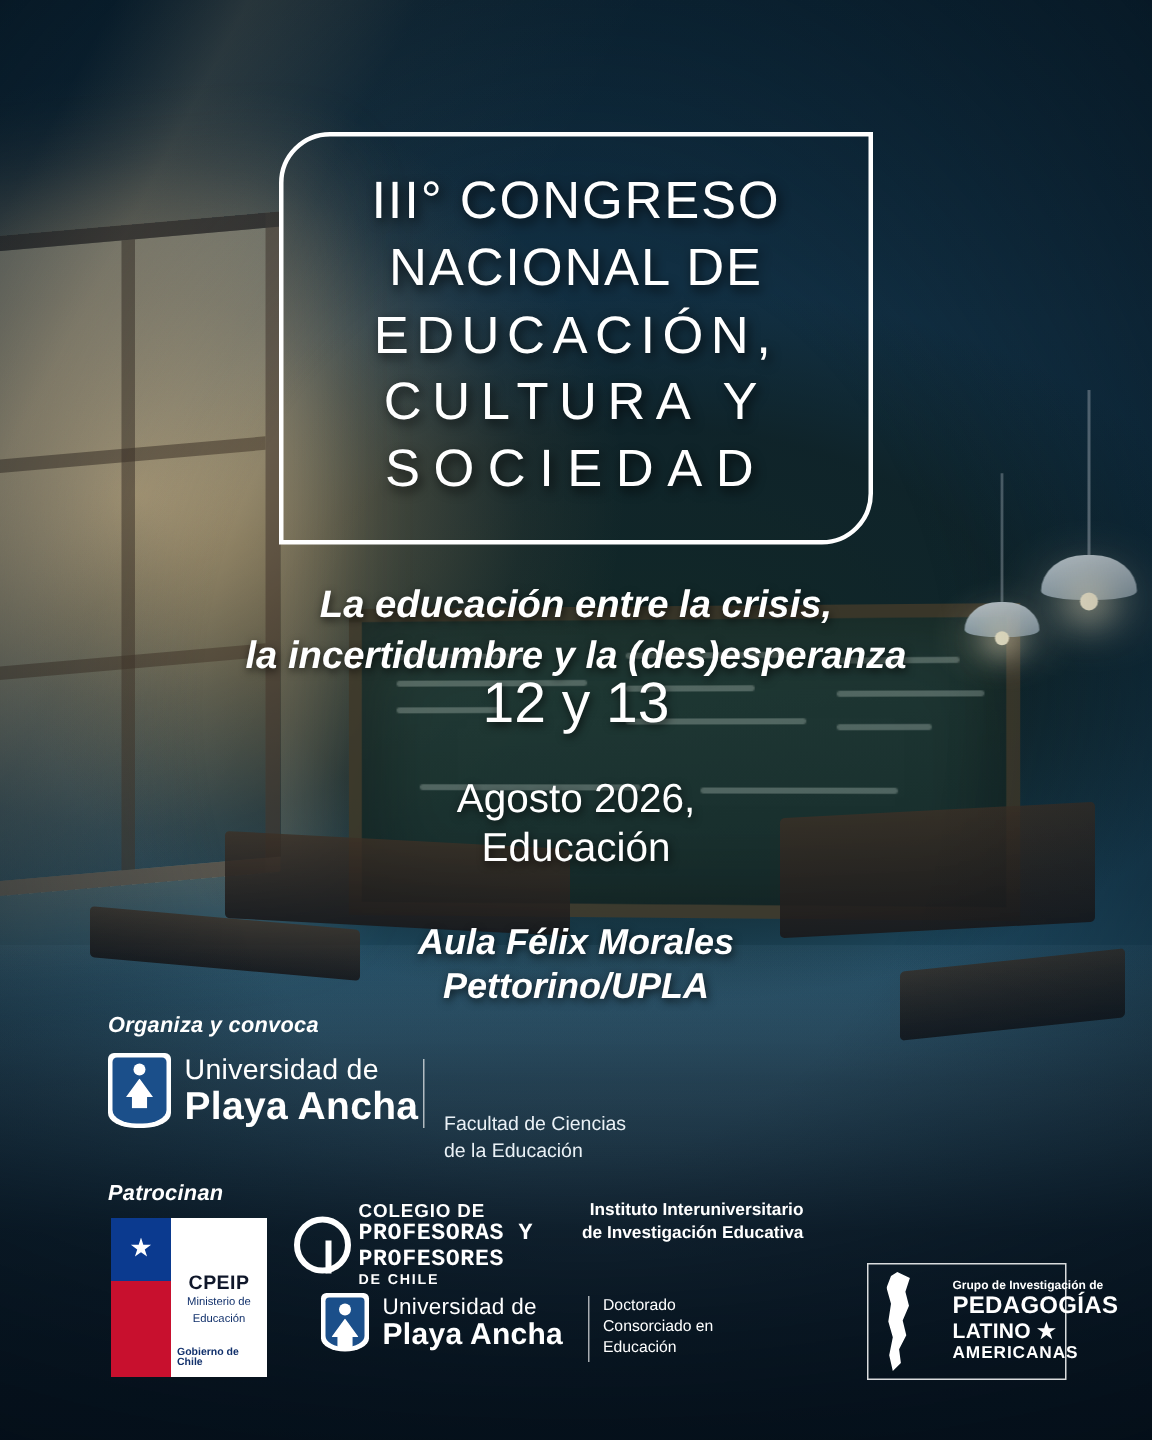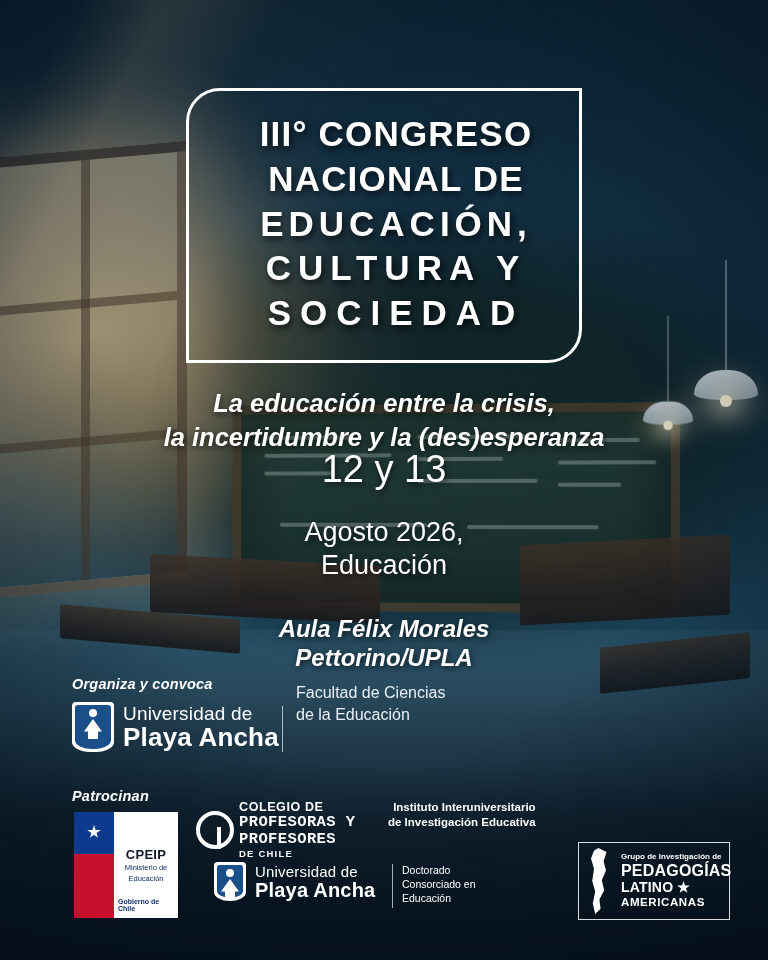--- a/index.html
+++ b/index.html
@@ -119,26 +119,25 @@
     width: 396px; height: 275px;
     border: 3px solid #ffffff;
     border-top-left-radius: 34px;
     border-bottom-right-radius: 34px;
     box-sizing: border-box;
   }
   .title-block {
     position: absolute;
     left: 186px; top: 112px; width: 396px;
     text-align: center;
-    font-weight: 700;
+    font-weight: 400;
     font-size: 35px;
     line-height: 1.28;
     letter-spacing: 1.2px;
     text-shadow: 2px 3px 7px rgba(0,0,0,0.75);
-    padding-left: 12px;
   }
   .title-line-3 { letter-spacing: 5px; }
   .title-line-4 { letter-spacing: 7px; }
   .title-line-5 { letter-spacing: 9px; }
 
   .subtitle {
     position: absolute;
     left: 64px; top: 386px; width: 640px;
     text-align: center;
     font-style: italic;
@@ -239,22 +238,22 @@
   .upla-main .upla-text .l1 { font-size: 19px; }
   .upla-main .upla-text .l2 { font-size: 26px; }
 
   .divider-v {
     position: absolute;
     width: 1px;
     background: rgba(255,255,255,0.65);
   }
   .fac-text {
     position: absolute;
-    left: 296px; top: 682px;
-    font-size: 16px;
+    left: 296px; top: 740px;
+    font-size: 13px;
     line-height: 1.35;
     color: #eaf1f6;
   }
 
   
   .flag-logo {
     position: absolute;
     left: 74px; top: 812px;
     width: 104px; height: 106px;
     background: #ffffff;
@@ -314,23 +313,23 @@
   .upla-doc .upla-text .l1 { font-size: 15px; }
   .upla-doc .upla-text .l2 { font-size: 20px; }
   .doc-text {
     position: absolute; left: 402px; top: 864px;
     font-size: 10.5px; line-height: 1.32;
   }
 
   .pedagogias {
     position: absolute;
     left: 578px; top: 842px;
-    width: 152px; height: 78px;
+    width: 133px; height: 78px;
     border: 1.5px solid rgba(255,255,255,0.85);
-    display: flex; align-items: center; gap: 6px;
+    display: flex; align-items: center; gap: 20px;
     padding: 8px 6px;
     box-sizing: border-box;
   }
   .ped-map {
     width: 30px; height: 66px; flex: 0 0 auto;
     background: #ffffff;
     clip-path: polygon(44% 0%, 72% 6%, 62% 20%, 70% 34%, 56% 49%, 64% 64%, 48% 78%, 52% 92%, 34% 100%, 26% 84%, 34% 66%, 24% 50%, 30% 32%, 20% 16%, 30% 4%);
   }
   .ped-text { line-height: 1.12; }
   .ped-text .p1 { font-size: 8px; font-weight: 700; }

